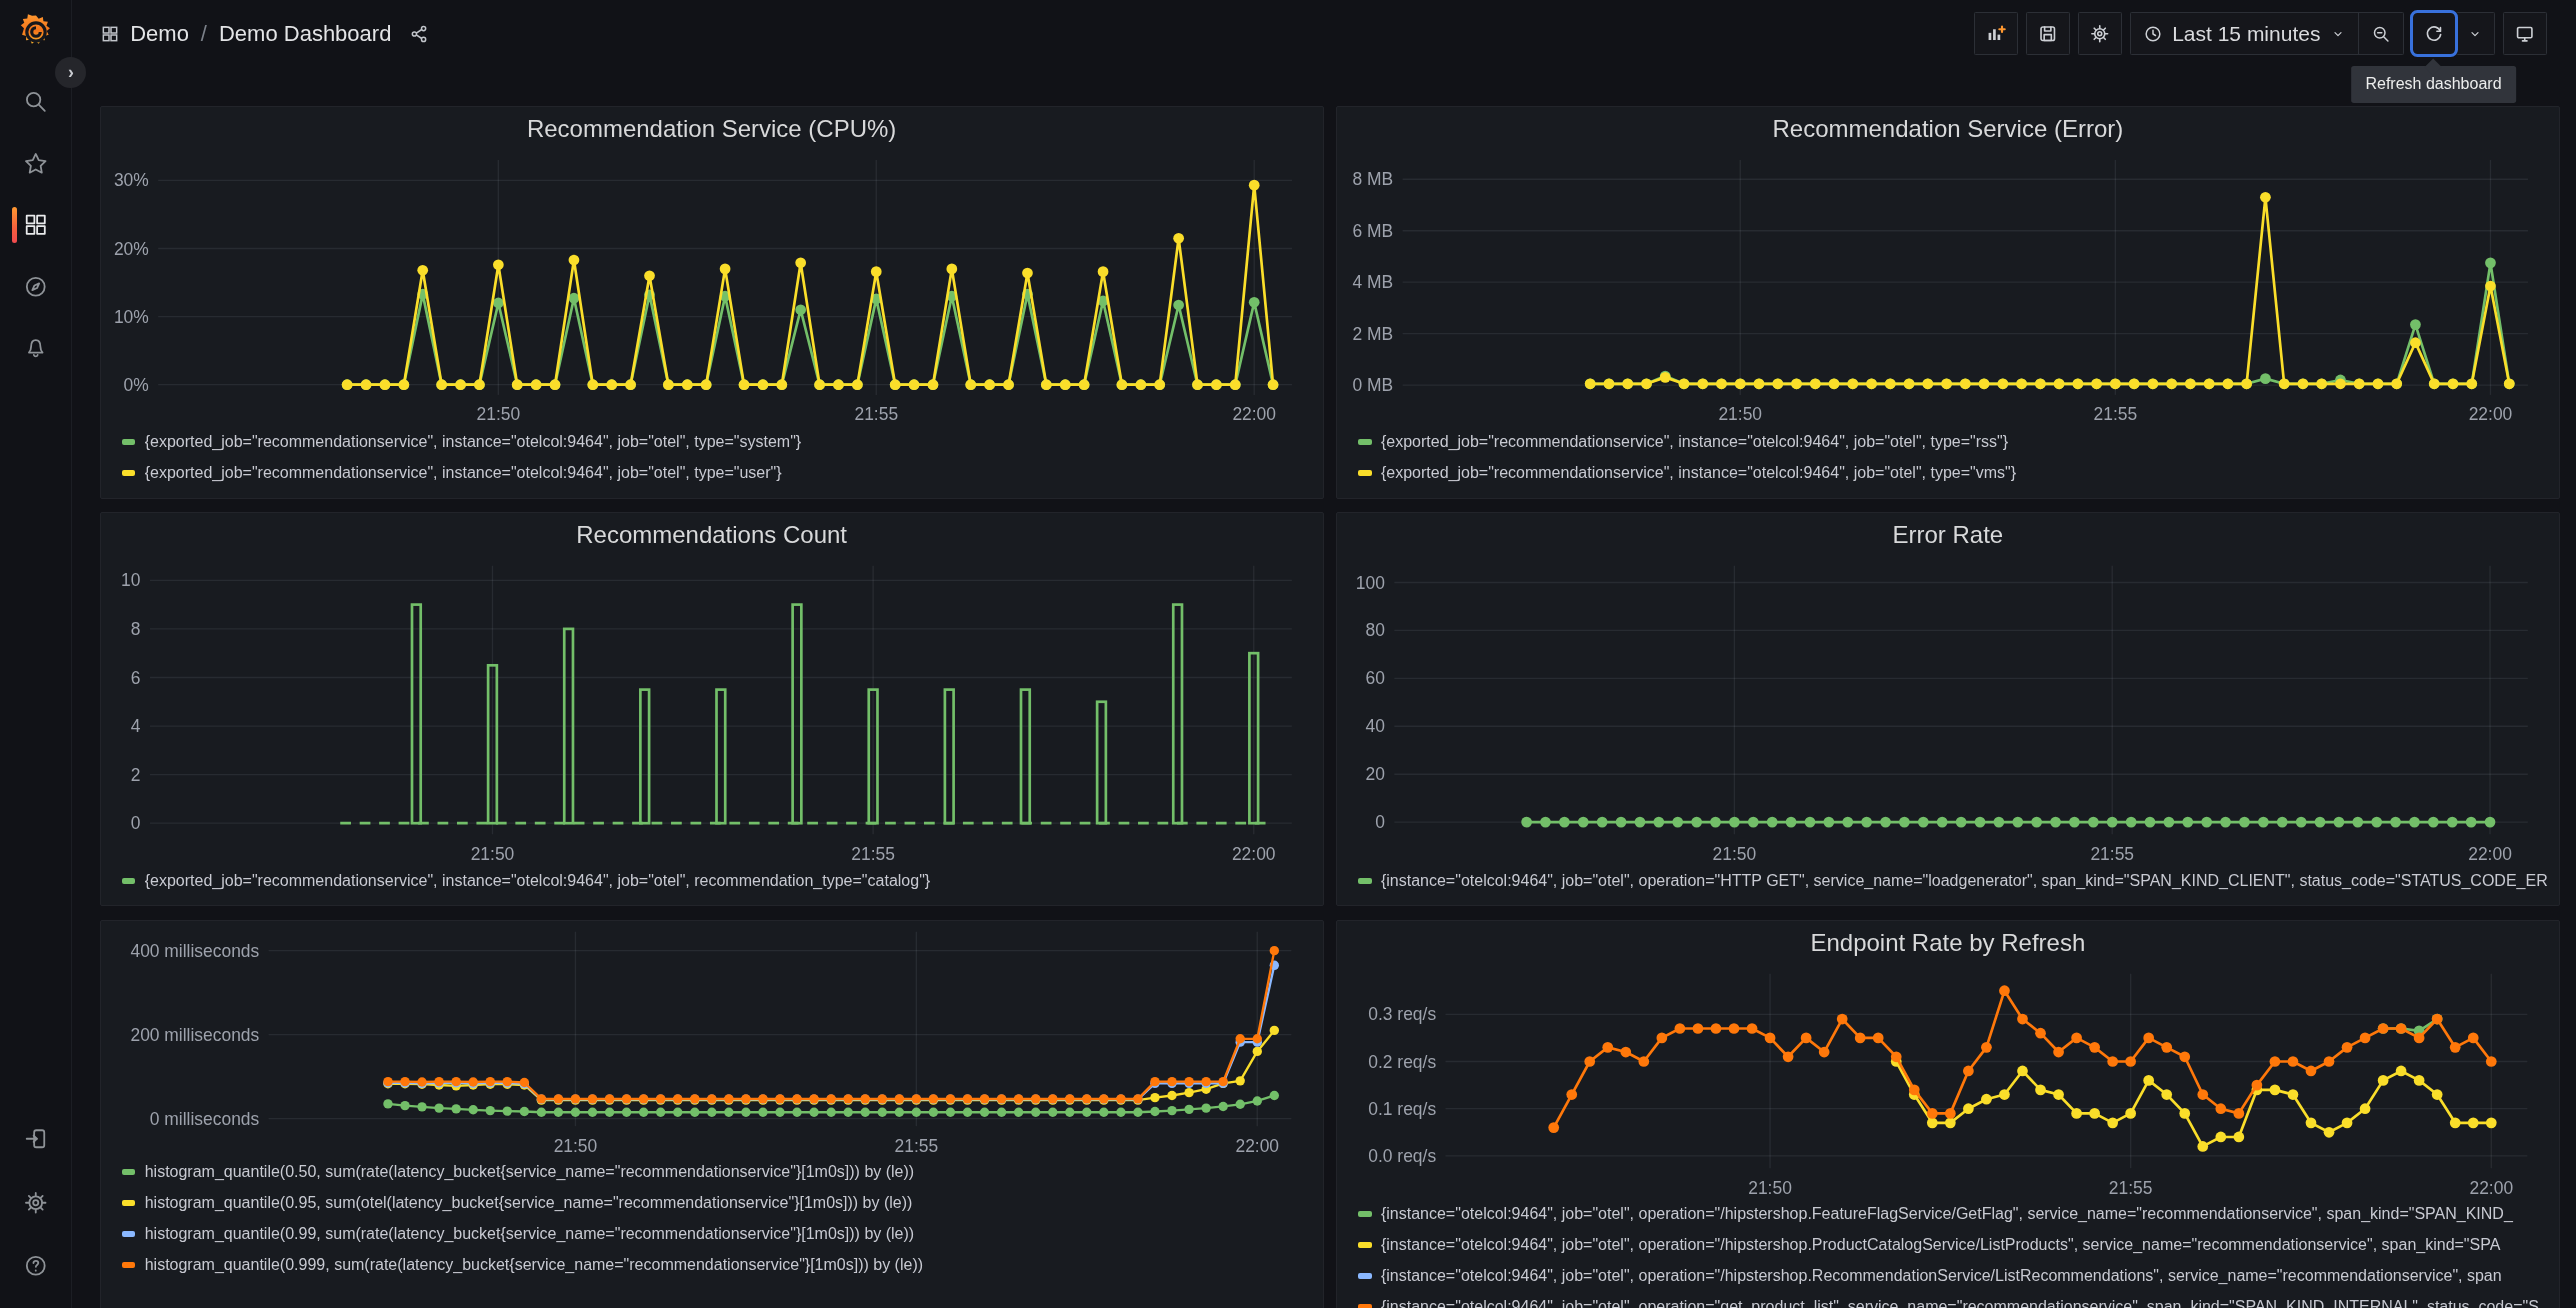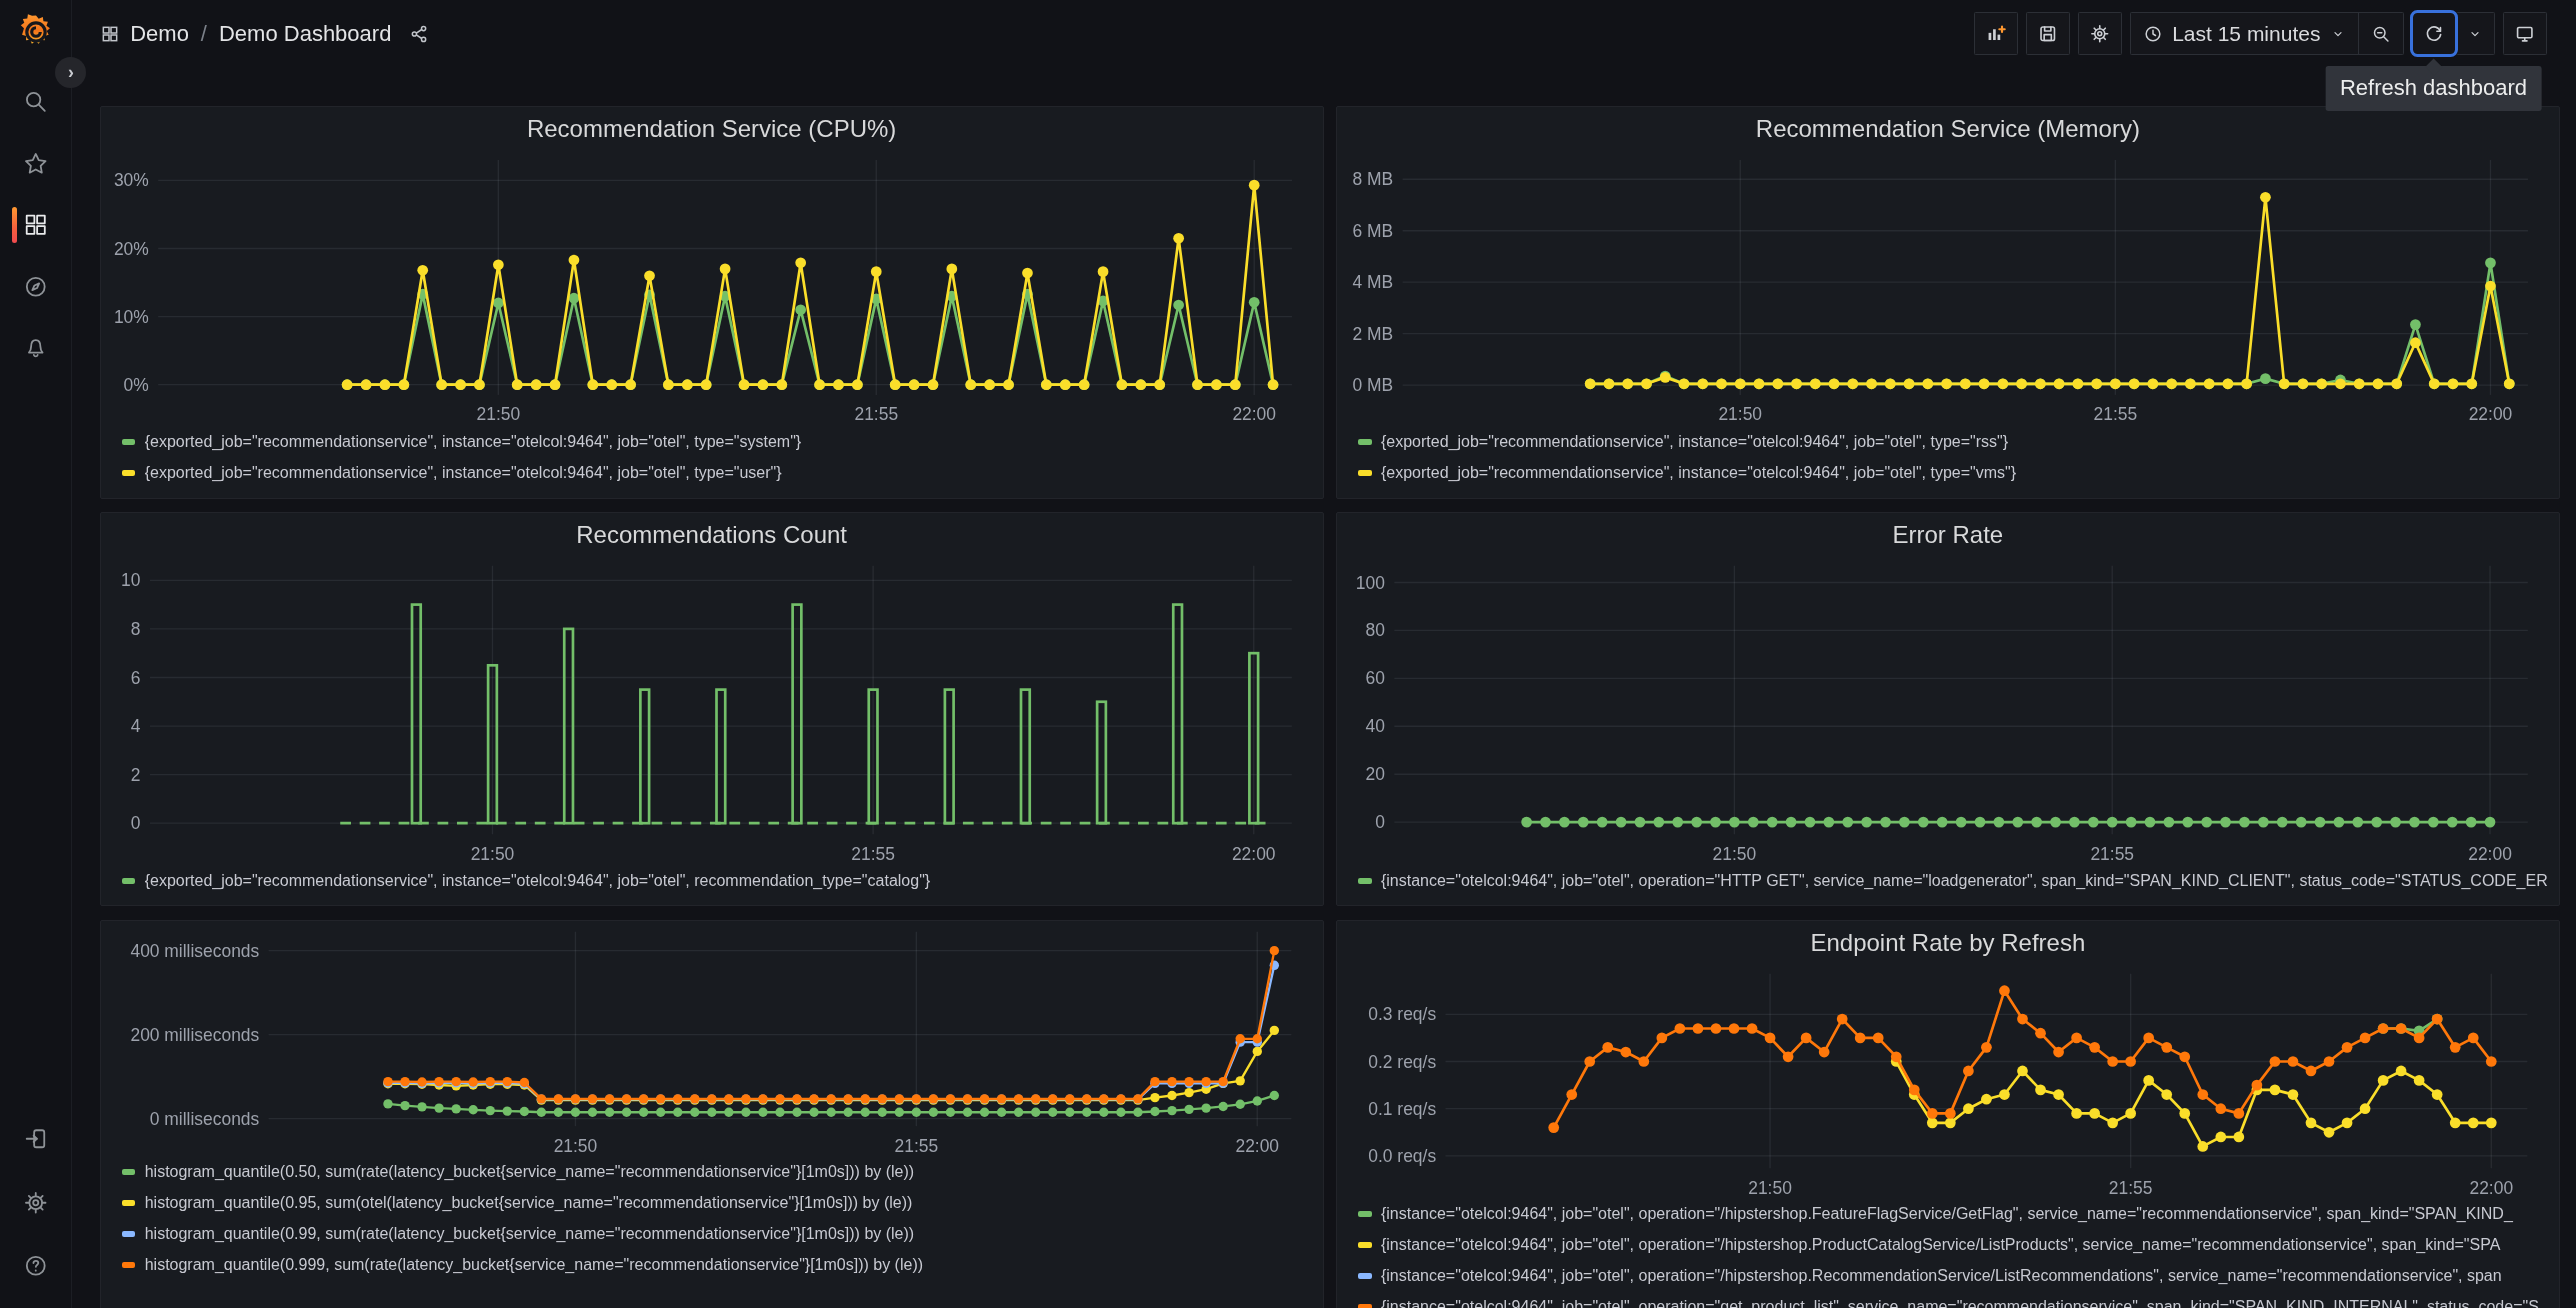--- a/index.html
+++ b/index.html
@@ -36,21 +36,21 @@
     display:flex; align-items:center; justify-content:center; cursor:pointer; padding:0 9.4px; }
   .tb-btn svg { width:21.5px; height:21.5px; stroke:#cdd0d5; fill:none; stroke-width:1.8; stroke-linecap:round; stroke-linejoin:round; }
   .tb-group { display:flex; align-items:center; height:43px; border:0.7px solid #2c2f36; background:#15161b; border-radius:1.3px; }
   .tb-group .seg { height:100%; display:flex; align-items:center; padding:0 12px; cursor:pointer; gap:9.4px; }
   .tb-group .seg svg { width:20px; height:20px; stroke:#cdd0d5; fill:none; stroke-width:1.8; stroke-linecap:round; stroke-linejoin:round; }
   .tb-group .divider { width:0.7px; height:100%; background:#2c2f36; }
   .time-label { font-size:21px; color:#dadbde; font-weight:500; white-space:nowrap; }
   .refresh-wrap { position:relative; display:flex; }
   .refresh-btn { outline:3.4px solid #3871DC; outline-offset:-1.3px; border-radius:5.4px; z-index:2; }
   .tooltip { position:absolute; top:54px; left:22px; transform:translateX(-50%); background:#31343b;
-    color:#eceded; font-size:22px; padding:9.4px 14.8px; border-radius:2.7px; white-space:nowrap; z-index:20; }
+    color:#eceded; font-size:16px; padding:9.4px 14.8px; border-radius:2.7px; white-space:nowrap; z-index:20; }
   .tooltip::before { content:""; position:absolute; top:-5.4px; left:50%; transform:translateX(-50%) rotate(45deg);
     width:12px; height:12px; background:#31343b; }
 
   
   .content { flex:1; overflow:hidden; padding:39px 16px 0 27.5px; }
   .grid { display:grid; grid-template-columns:1fr 1fr; grid-template-rows:393px 394px 470px;
     column-gap:12px; row-gap:13.4px; }
   .panel { background:#181B20; border:0.7px solid #22242a; border-radius:2px; display:flex;
     flex-direction:column; overflow:hidden; padding:0 9.4px; }
   .ptitle { height:42px; line-height:43px; text-align:center; font-size:24px; font-weight:500; color:#D8D9DA;
@@ -363,21 +363,21 @@
                 <span class="legend-label">{exported_job="recommendationservice", instance="otelcol:9464", job="otel", type="system"}</span>
               </div>
               <div class="legend-row">
                 <span class="swatch" style="background: rgb(250, 222, 42);"></span>
                 <span class="legend-label">{exported_job="recommendationservice", instance="otelcol:9464", job="otel", type="user"}</span>
               </div>
             </div>
         </div>
 
         <div class="panel">
-          <div class="ptitle">Recommendation Service (Memory)</div>
+          <div class="ptitle">Recommendation Service (Error)</div>
           <svg class="chart h1" viewBox="0 0 1793 412">
               <line x1="84.4" x2="1761" y1="351.4326396495071" y2="351.4326396495071" stroke="rgba(204,210,224,0.09)" stroke-width="2"></line>
               <text x="70.4" y="360.4326396495071" text-anchor="end" class="tick">0 MB</text>
               <line x1="84.4" x2="1761" y1="274.76232201533406" y2="274.76232201533406" stroke="rgba(204,210,224,0.09)" stroke-width="2"></line>
               <text x="70.4" y="283.76232201533406" text-anchor="end" class="tick">2 MB</text>
               <line x1="84.4" x2="1761" y1="198.092004381161" y2="198.092004381161" stroke="rgba(204,210,224,0.09)" stroke-width="2"></line>
               <text x="70.4" y="207.092004381161" text-anchor="end" class="tick">4 MB</text>
               <line x1="84.4" x2="1761" y1="121.42168674698794" y2="121.42168674698794" stroke="rgba(204,210,224,0.09)" stroke-width="2"></line>
               <text x="70.4" y="130.42168674698794" text-anchor="end" class="tick">6 MB</text>
               <line x1="84.4" x2="1761" y1="44.7513691128149" y2="44.7513691128149" stroke="rgba(204,210,224,0.09)" stroke-width="2"></line>

